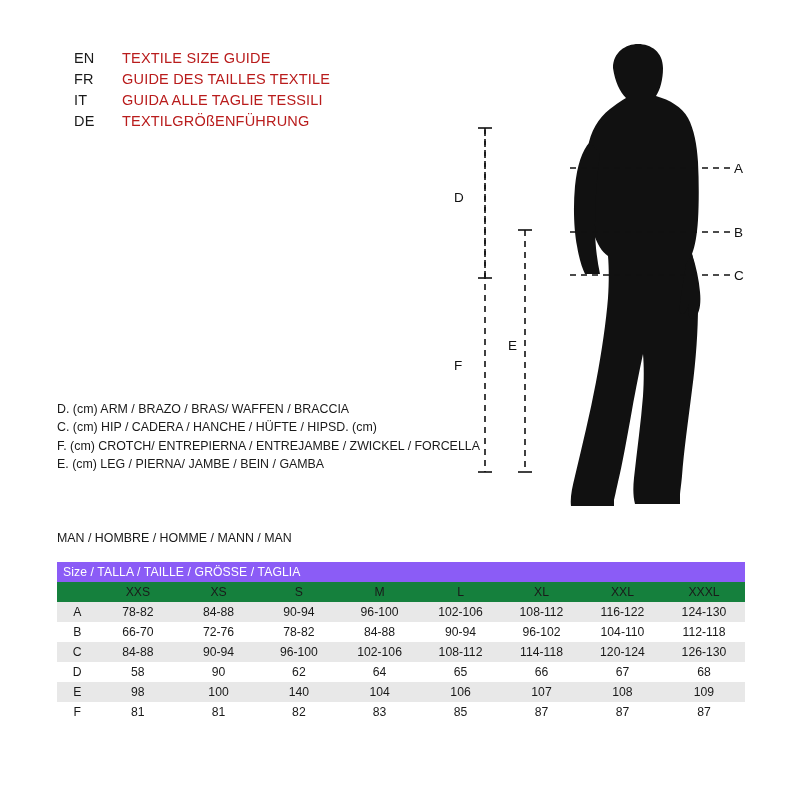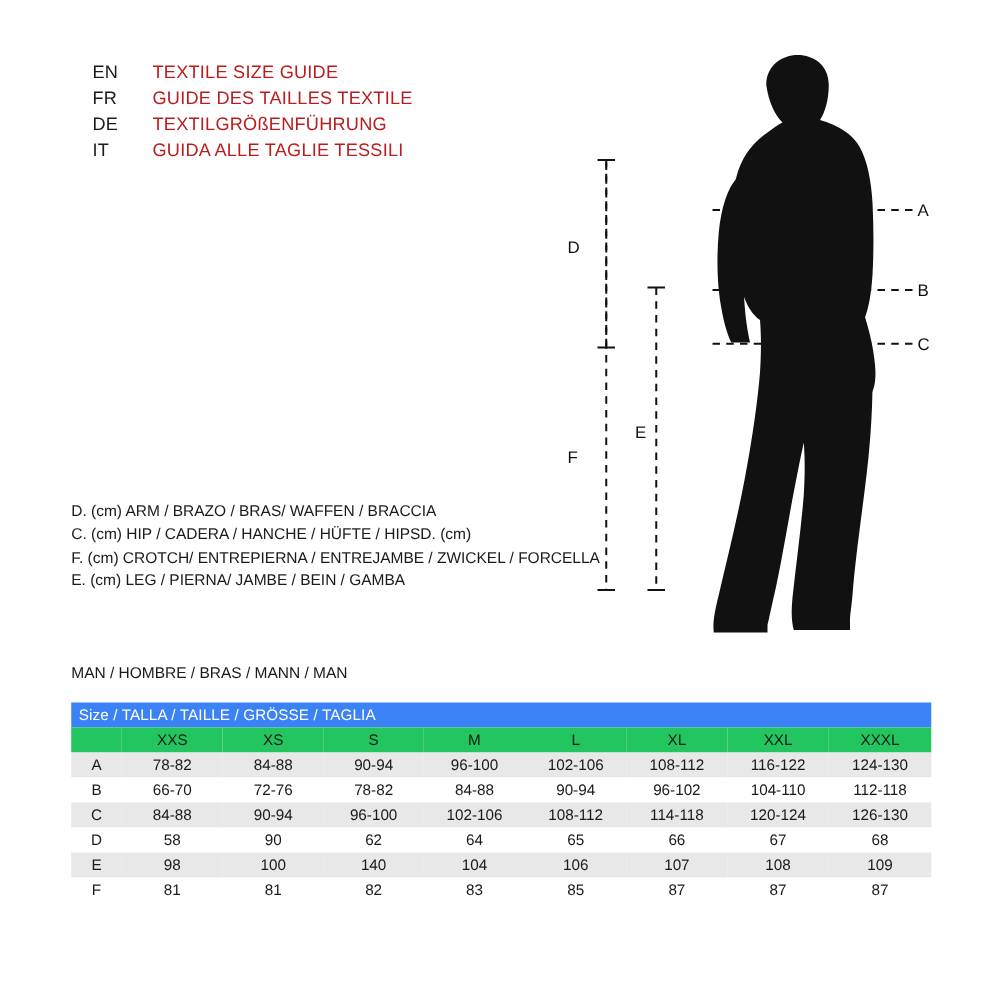--- a/index.html
+++ b/index.html
@@ -92,32 +92,32 @@
     color: #1a1a1a;
   }
   table.size-table td, table.size-table th {
     padding: 0;
     font-weight: normal;
     text-align: center;
     height: 20px;
     vertical-align: middle;
   }
   .hdr-row td {
-    background: #3b82f6;
+    background: #8b5cf6;
     color: #ffffff;
     height: 21px;
   }
   .hdr-row td.hdr-title {
     text-align: left;
     padding-left: 6px;
     font-size: 12.2px;
     letter-spacing: 0.1px;
   }
   .cols-row td {
-    background: #22c55e;
+    background: #15803d;
     height: 21px;
   }
   .row-alt td {
     background: #e8e8e8;
   }
   .row-plain td {
     background: #ffffff;
   }
   td.rowlabel {
     text-align: left;
@@ -135,36 +135,36 @@
   <div class="titles">
     <div class="title-row">
       <span class="title-lang">EN</span>
       <span class="title-text">TEXTILE SIZE GUIDE</span>
     </div>
     <div class="title-row">
       <span class="title-lang">FR</span>
       <span class="title-text">GUIDE DES TAILLES TEXTILE</span>
     </div>
     <div class="title-row">
+      <span class="title-lang">IT</span>
+      <span class="title-text">GUIDA ALLE TAGLIE TESSILI</span>
+    </div>
+    <div class="title-row">
       <span class="title-lang">DE</span>
       <span class="title-text">TEXTILGRÖßENFÜHRUNG</span>
-    </div>
-    <div class="title-row">
-      <span class="title-lang">IT</span>
-      <span class="title-text">GUIDA ALLE TAGLIE TESSILI</span>
     </div>
   </div>
 
   <div class="legend">
     <div class="legend-row">D. (cm) ARM / BRAZO / BRAS/ WAFFEN / BRACCIA</div>
     <div class="legend-row">C. (cm) HIP / CADERA / HANCHE / HÜFTE / HIPSD. (cm)</div>
     <div class="legend-row">F. (cm) CROTCH/ ENTREPIERNA / ENTREJAMBE / ZWICKEL / FORCELLA</div>
     <div class="legend-row">E. (cm) LEG / PIERNA/ JAMBE / BEIN / GAMBA</div>
   </div>
-  <div class="legend-note">MAN / HOMBRE / BRAS / MANN / MAN</div>
+  <div class="legend-note">MAN / HOMBRE / HOMME / MANN / MAN</div>
 
   <div class="figure">
     <svg width="340" height="500" viewBox="0 0 340 500" xmlns="http://www.w3.org/2000/svg">
 
       <g>
         <path fill="#111111" d="
           M 183 38
           C 183 22, 196 14, 208 14
           C 221 14, 233 22, 233 38
           C 233 50, 230 60, 226 66

